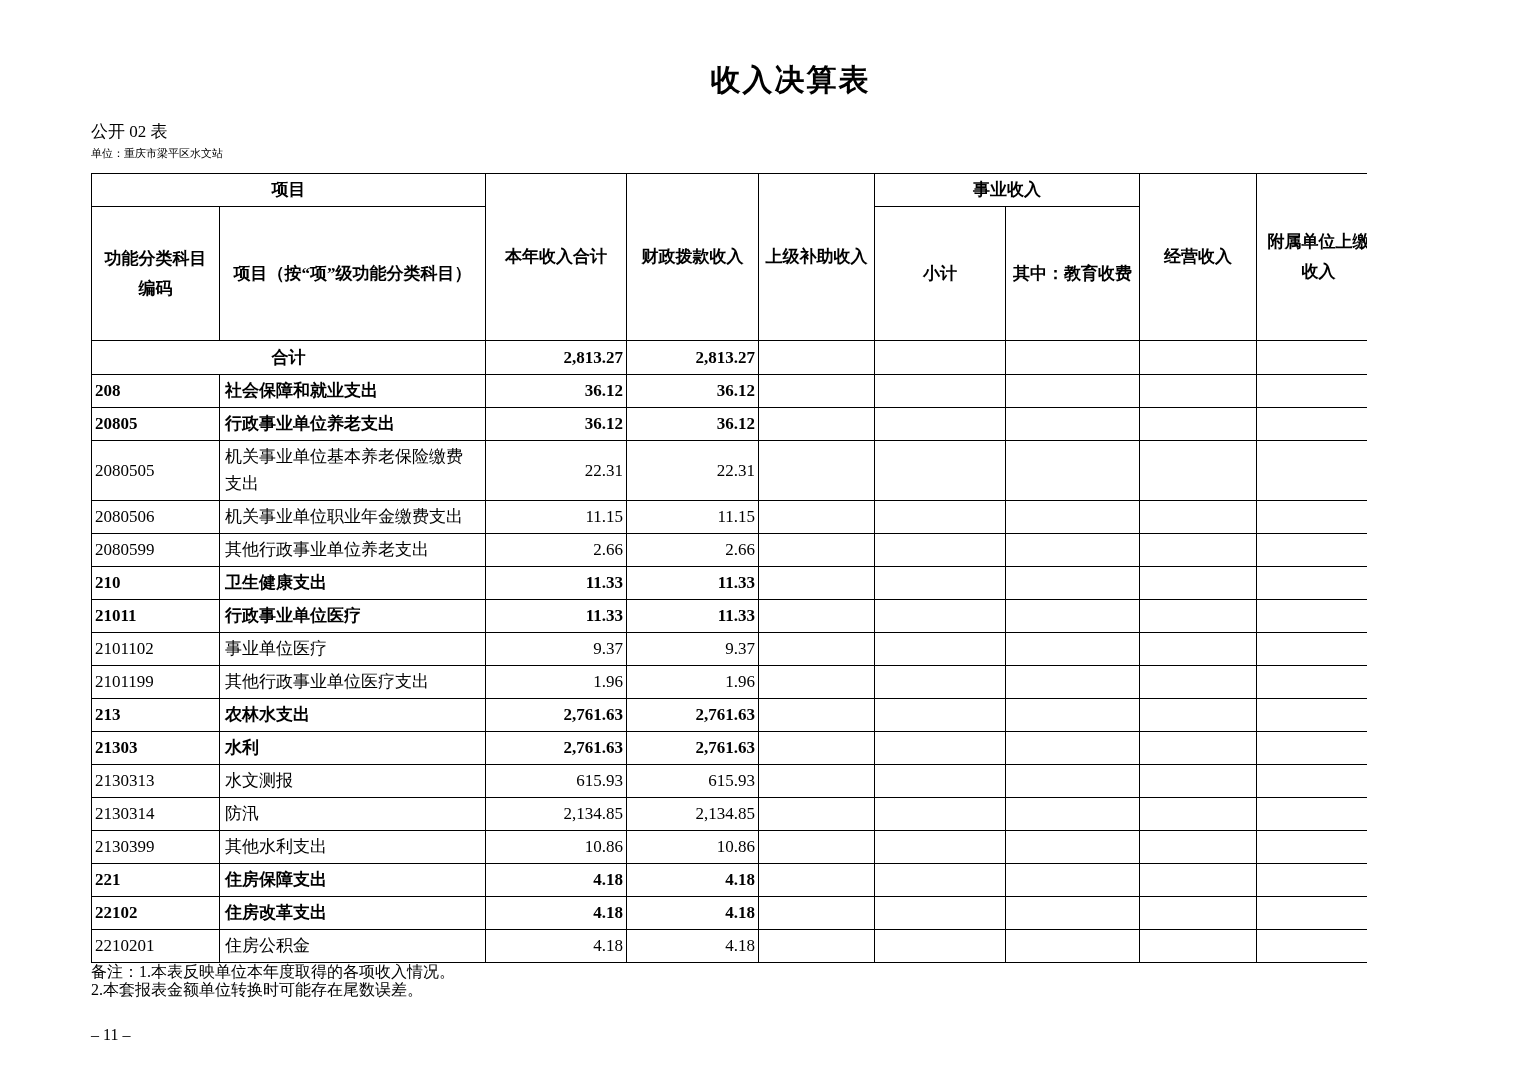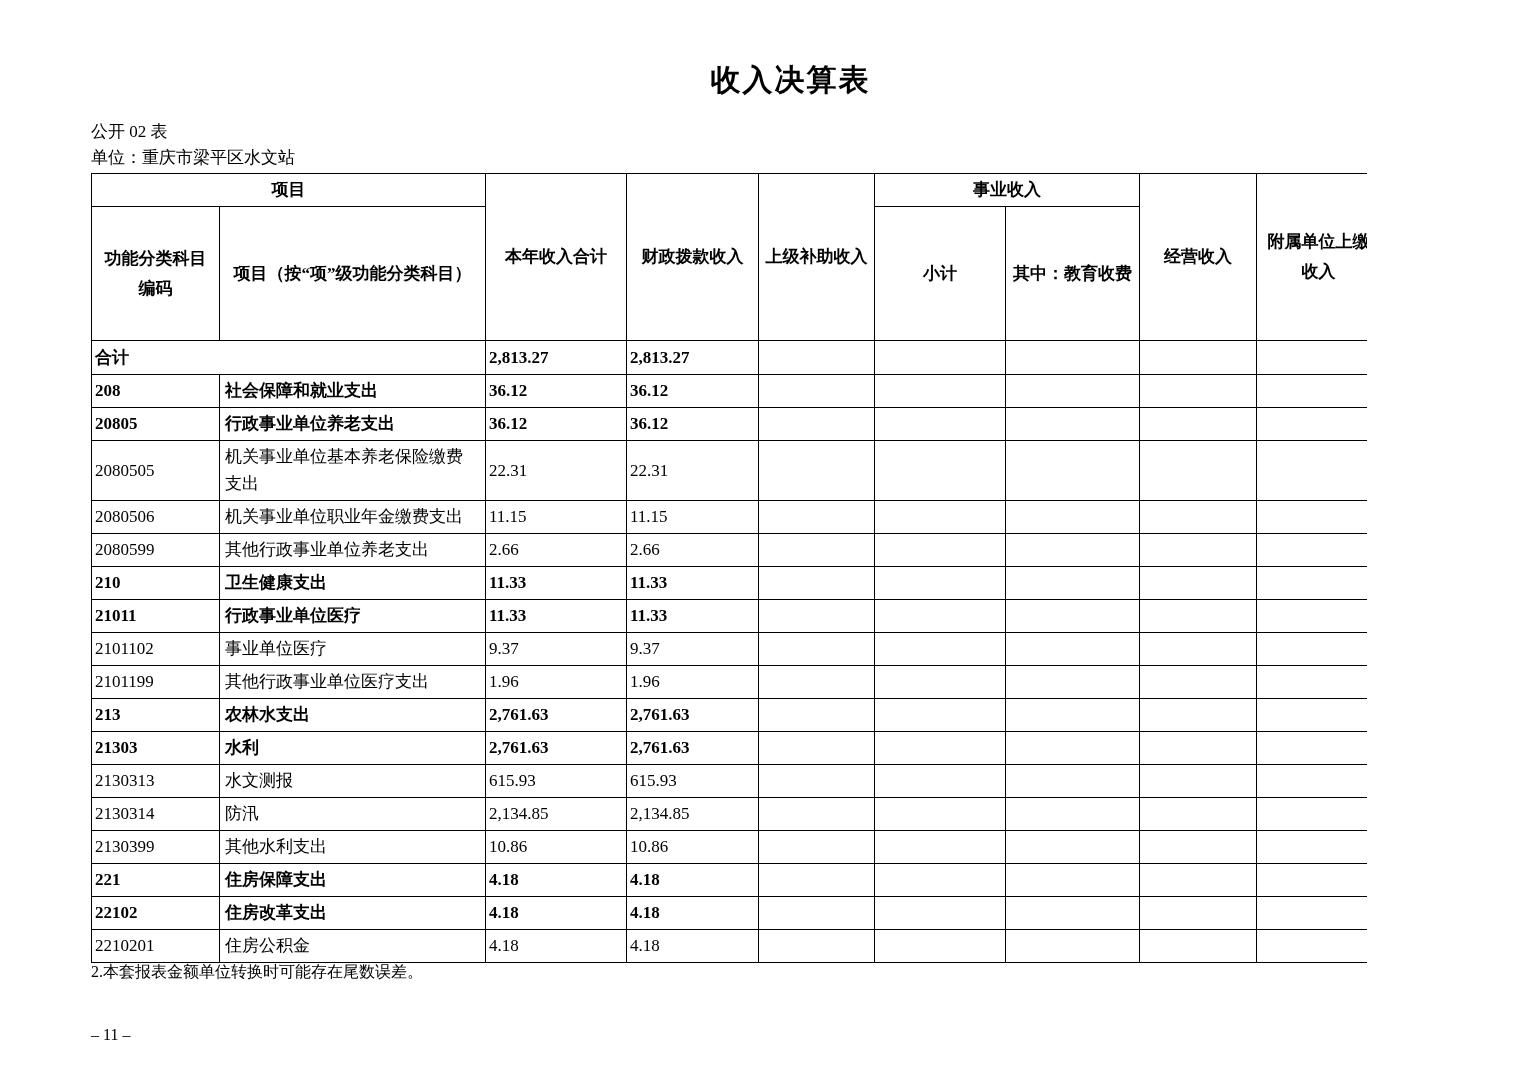--- a/index.html
+++ b/index.html
@@ -13,43 +13,43 @@
   .title {
     position: absolute; top: 60px; left: 91px; width: 1399px;
     margin: 0; text-align: center; font-size: 30px; font-weight: bold; letter-spacing: 2px;
   }
   .doc-code {
     position: absolute; top: 120px; left: 91px; width: 1399px;
     text-align: left; font-size: 17px;
   }
   .meta-row {
     position: absolute; top: 146px; left: 91px; width: 1399px;
-    display: flex; justify-content: space-between; font-size: 17px;
+    display: flex; justify-content: space-between; font-size: 11px;
   }
 
   table.income {
     position: absolute; top: 173px; left: 91px; width: 1399px;
     border-collapse: collapse; table-layout: fixed;
   }
   .income th, .income td {
     border: 1px solid #000; font-size: 17px; padding: 1px 3px;
     vertical-align: middle; overflow: hidden; word-break: break-all;
   }
   .income th { font-weight: bold; text-align: center; line-height: 1.75; }
   thead tr.h1 { height: 33px; }
   thead tr.h2 { height: 134px; }
   th.code-h { padding: 0 10px; }
   tbody tr { height: 33px; }
   tbody tr.total-row { height: 34px; }
   tbody tr.tall { height: 60px; }
   tbody tr.bold td { font-weight: bold; }
   td.code { text-align: left; padding-left: 3px; }
   td.name { text-align: left; padding: 1px 16px 1px 5px; line-height: 1.55; }
-  td.num { text-align: left; }
-  td.center { }
+  td.num { text-align: right; }
+  td.center { text-align: center; }
 
   .notes {
     position: absolute; top: 963px; left: 91px; width: 900px;
     font-size: 16px; line-height: 18px;
   }
   .notes .line2 { }
   .page-num {
     position: absolute; top: 1026px; left: 91px; width: 1399px;
     text-align: left; font-size: 16px;
   }
@@ -327,18 +327,19 @@
           <td></td>
         <td></td>
           <td></td>
         <td></td>
           <td></td>
       </tr>
     </tbody>
   </table>
 
   <div class="notes">
+    <div class="line1"><span>备注：</span><span>1.本表反映单位本年度取得的各项收入情况。</span></div>
     <div class="line2">2.本套报表金额单位转换时可能存在尾数误差。</div>
   </div>
 
   <div class="page-num">– 11 –</div>
 
 </div>
 
 </body></html>

